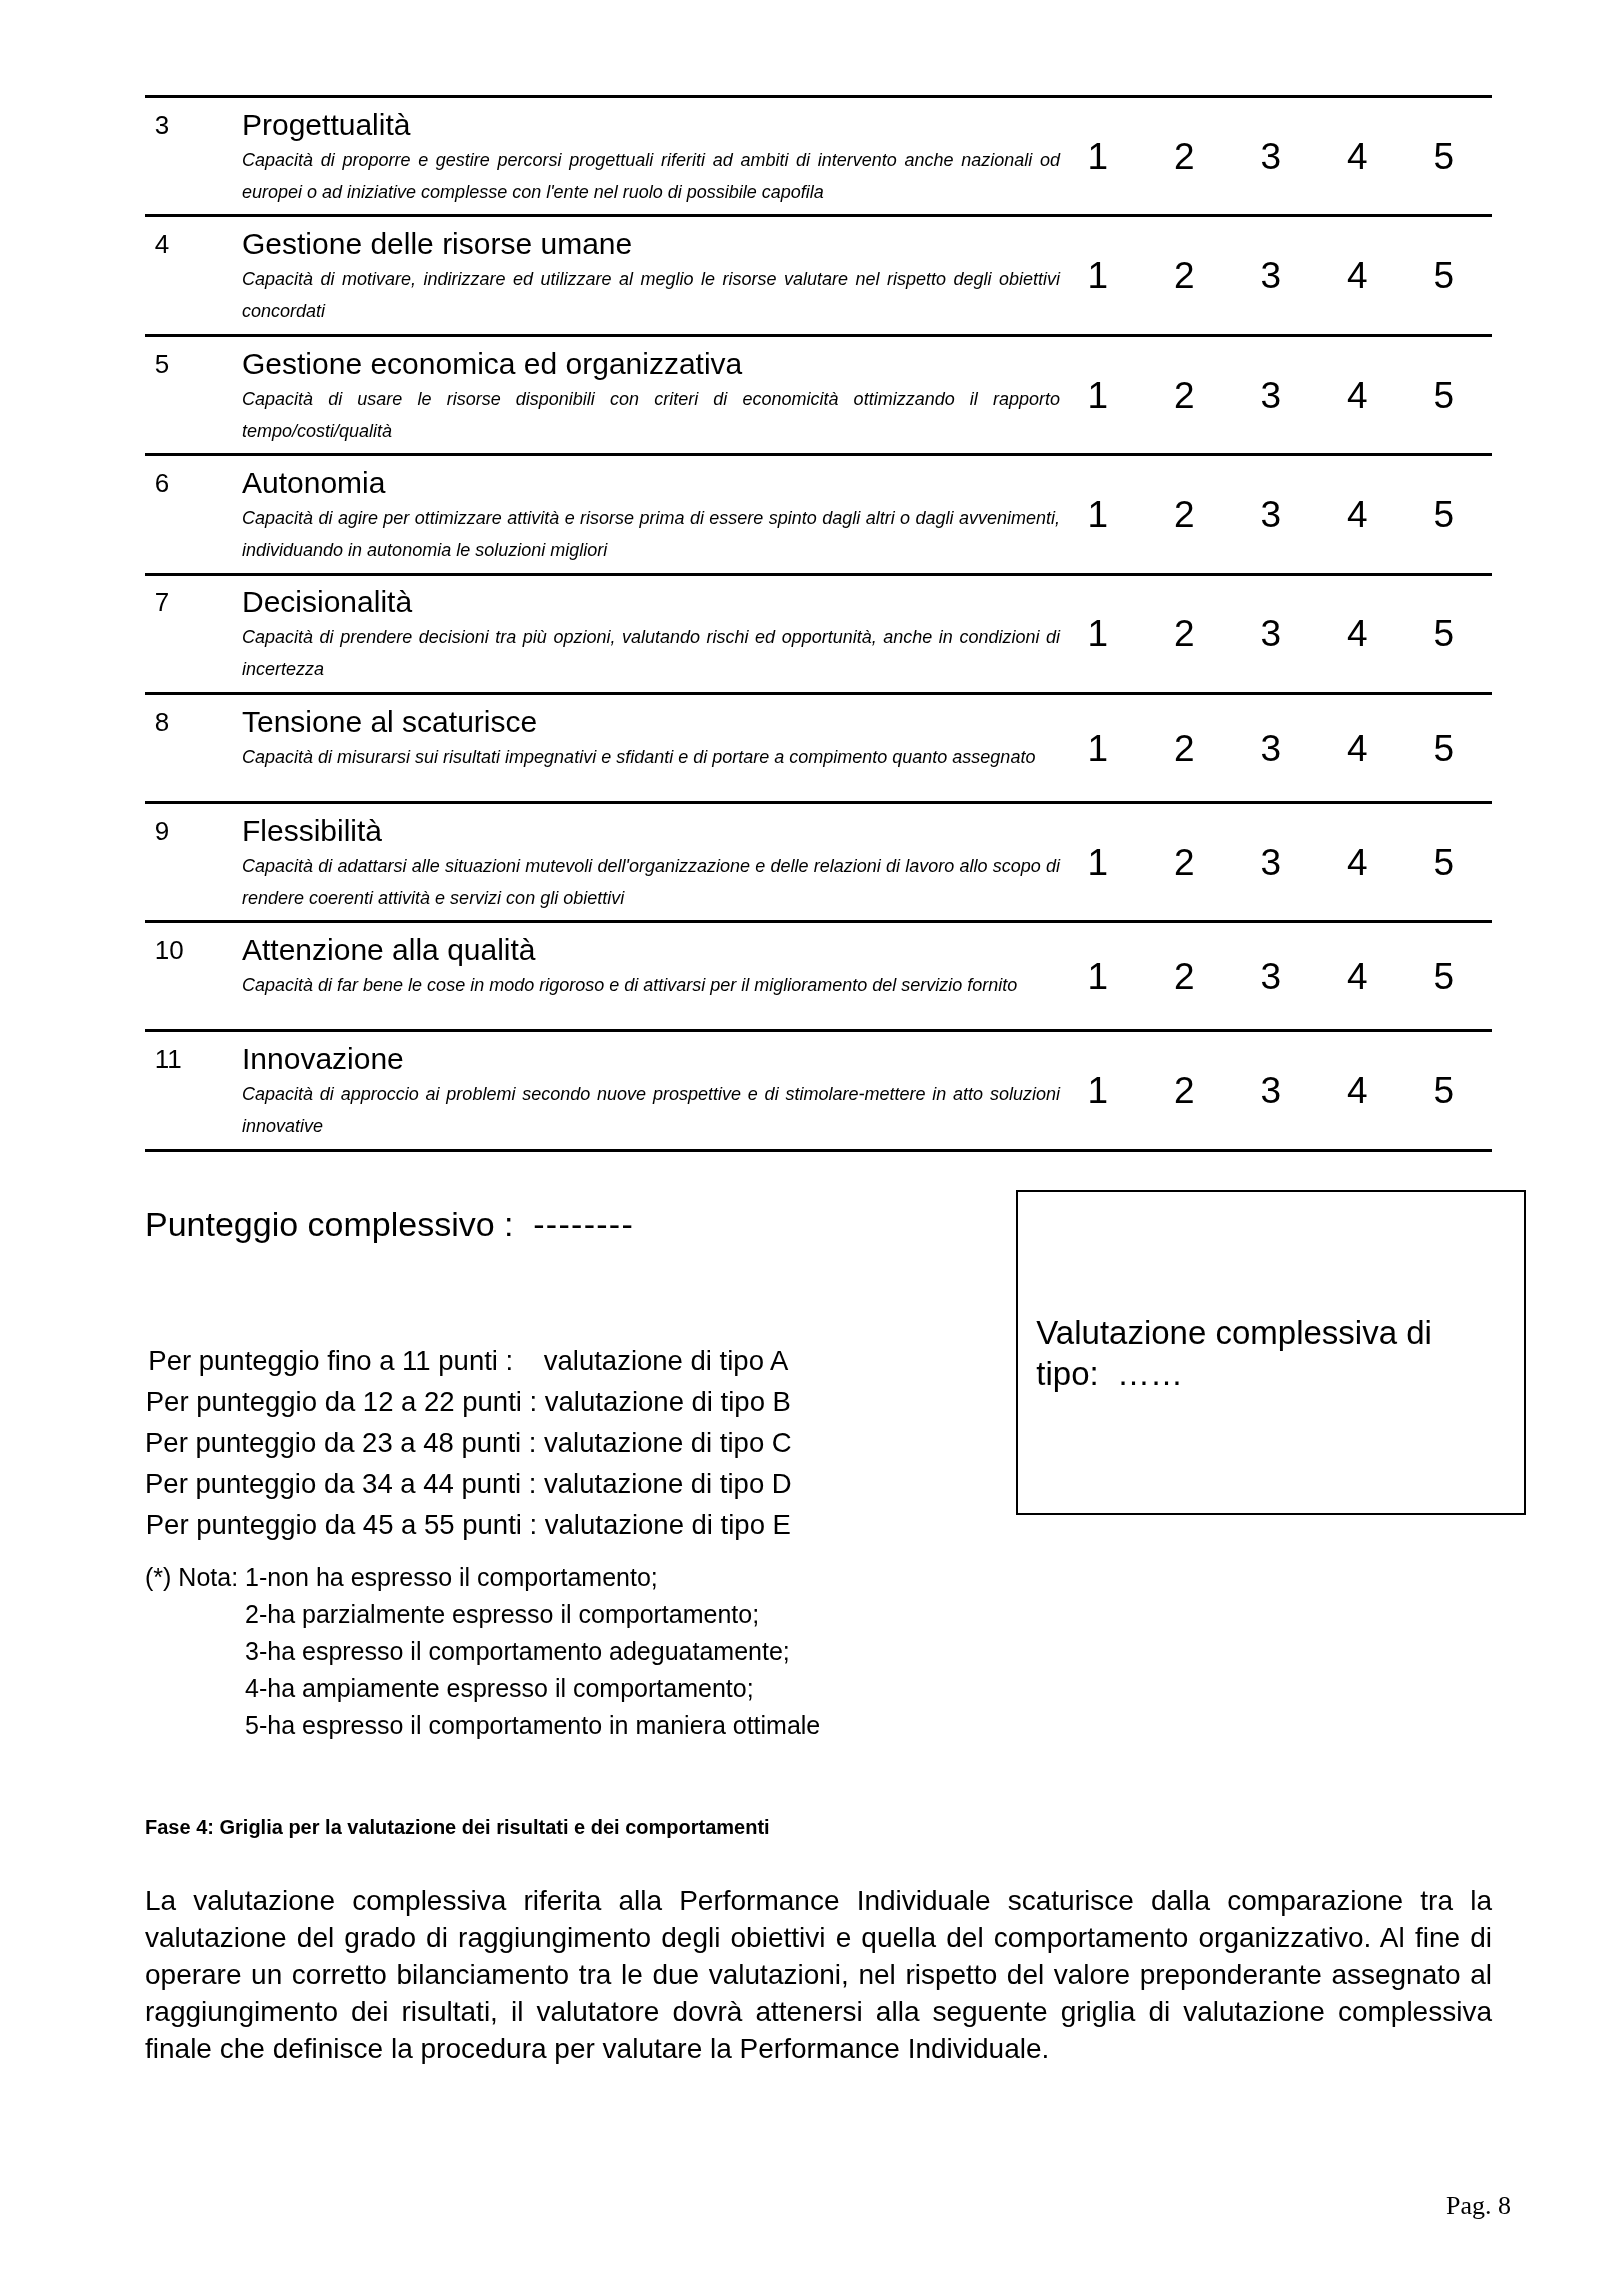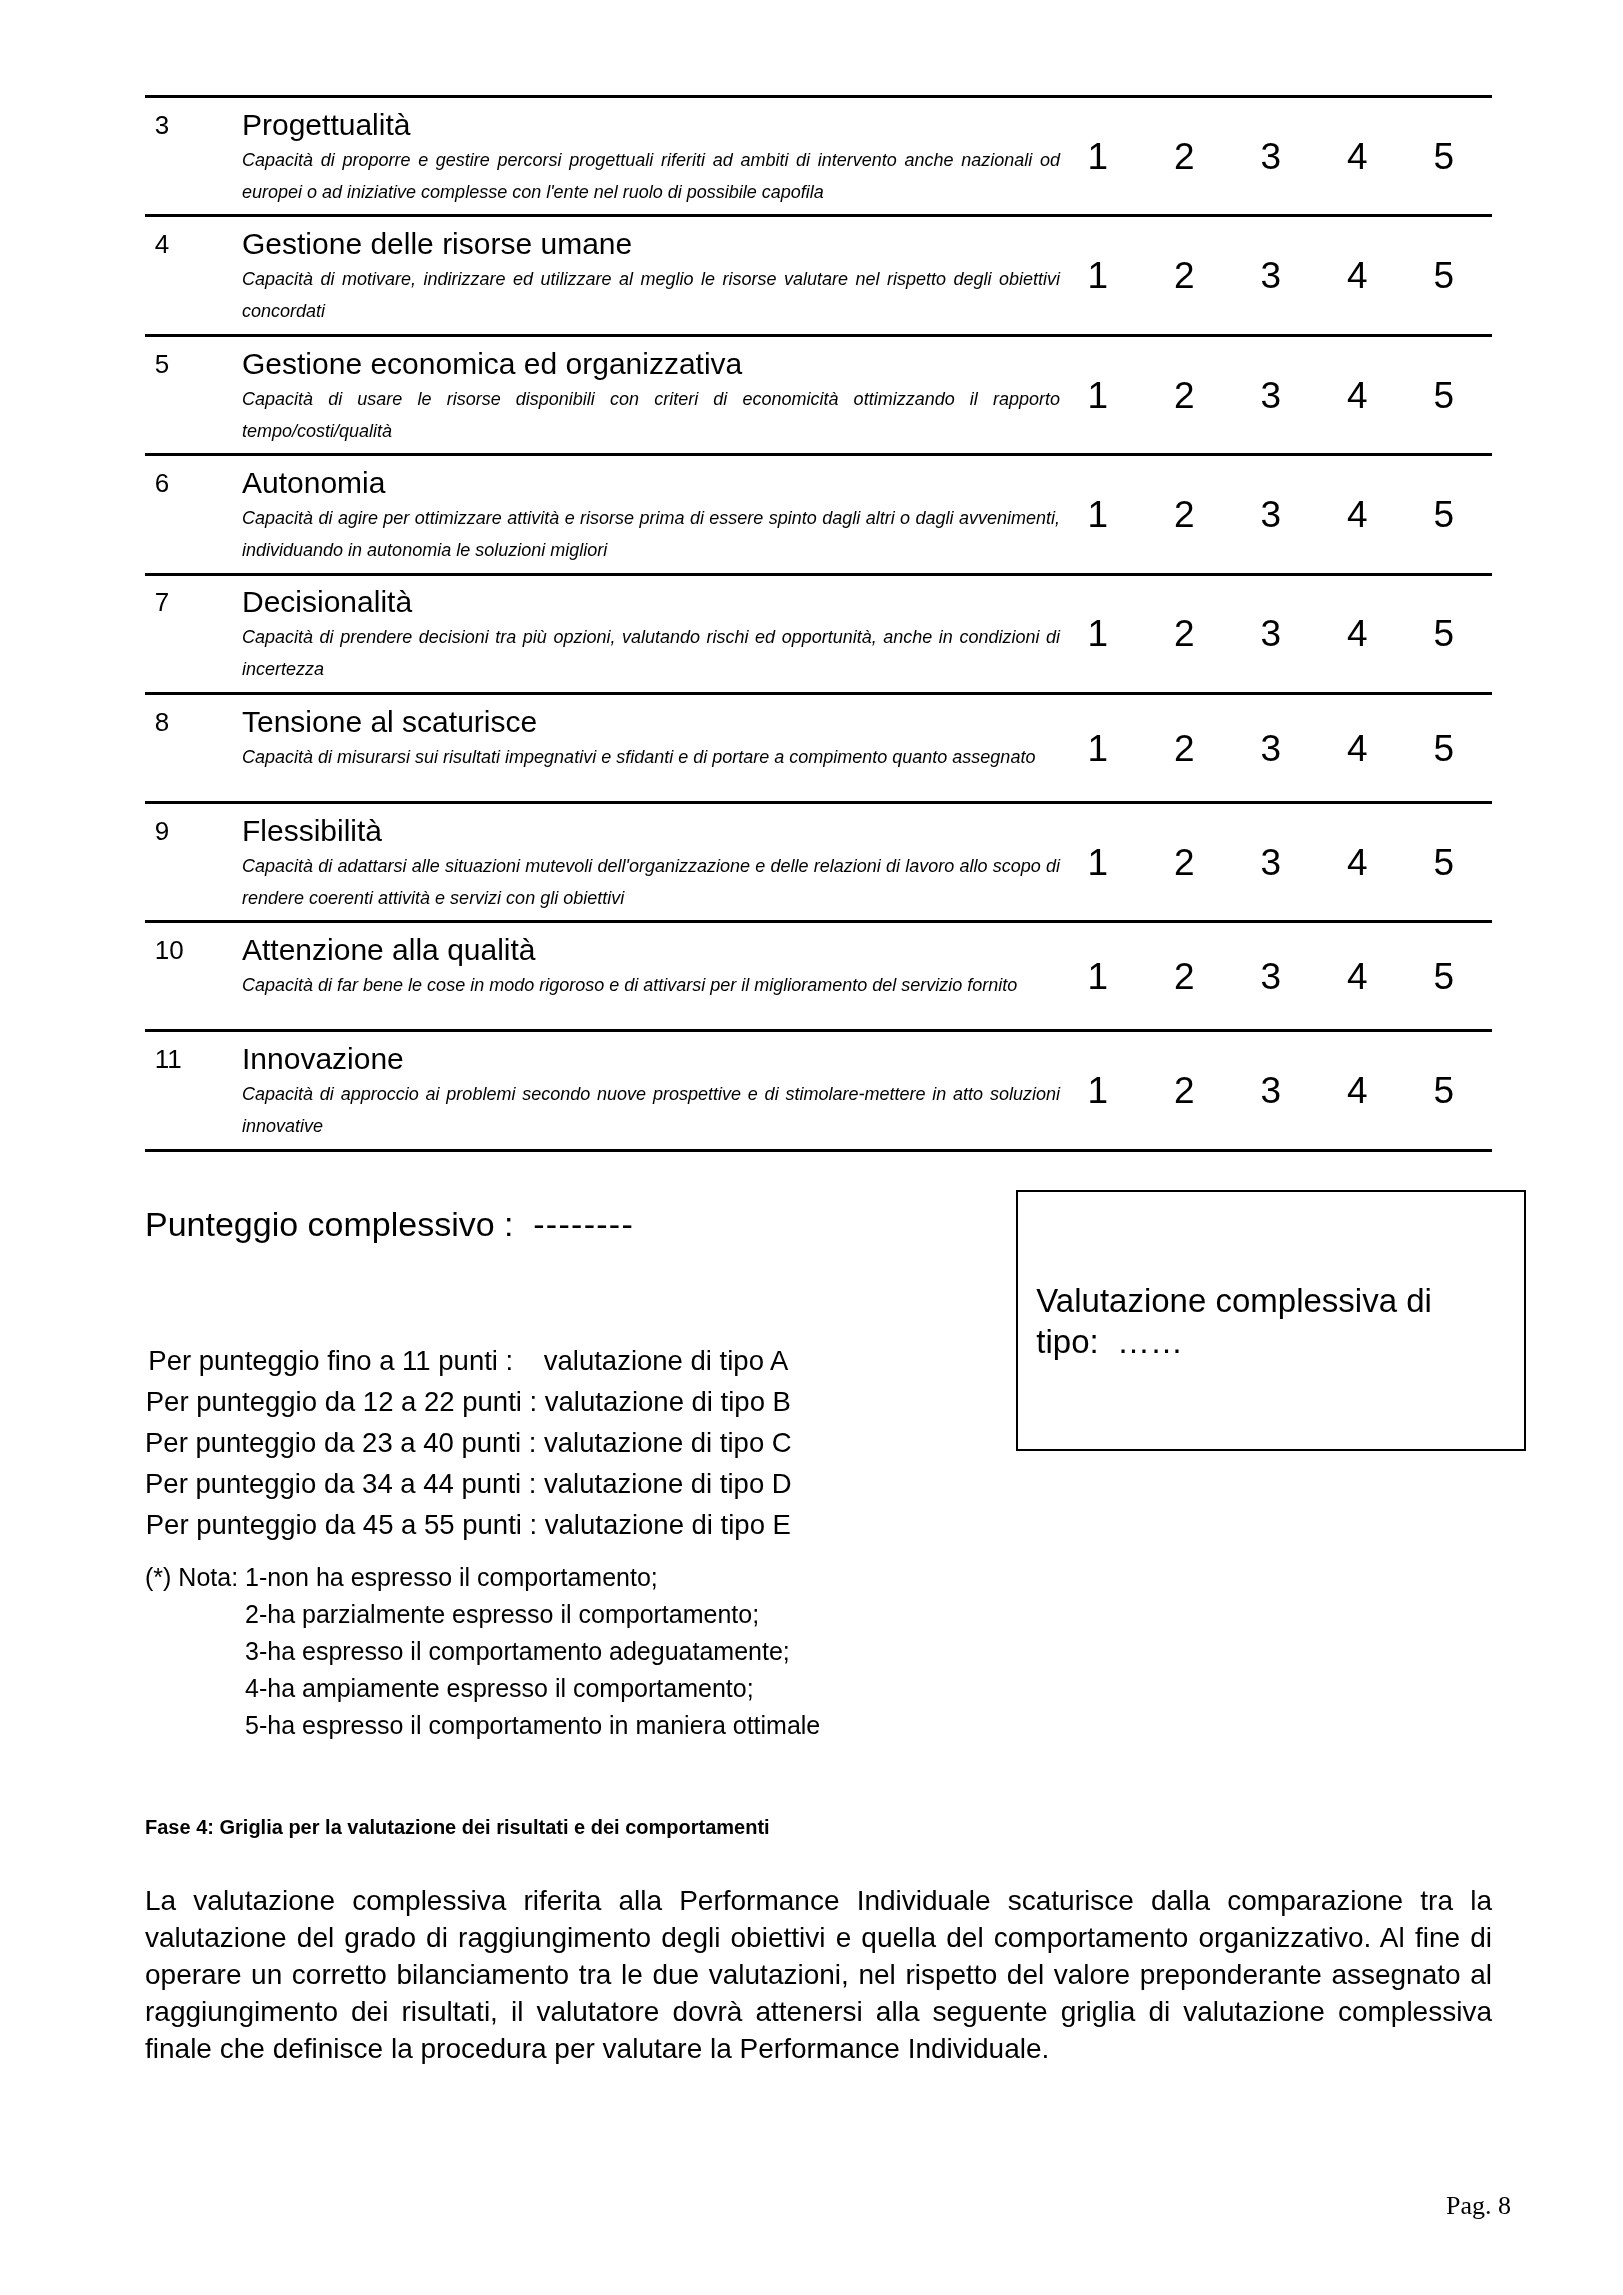--- a/index.html
+++ b/index.html
@@ -47,21 +47,21 @@
   
   .score-line{
     position:absolute;left:145px;top:1203px;
     font-size:34px;line-height:42px;
     white-space:pre;
   }
   .score-line .dashes{margin-left:19.6px;letter-spacing:1.3px;}
   
   .type-box{
     position:absolute;left:1016px;top:1190px;
-    width:510px;height:261px;
+    width:510px;height:325px;
     border:2.6px solid #000;
     box-sizing:border-box;
     display:flex;flex-direction:column;justify-content:center;
     padding:0 13px 0 18.3px;
   }
   .type-box .tb-line{font-size:33px;line-height:41px;white-space:pre;}
   
   .ranges{
     position:absolute;left:145px;top:1340px;
     font-size:27.5px;line-height:41px;text-align:center;
@@ -236,21 +236,21 @@
   <div class="score-line"><span>Punteggio complessivo :</span><span class="dashes">--------</span></div>
 
   <div class="type-box">
     <div class="tb-line">Valutazione complessiva di</div>
     <div class="tb-line">tipo:  ……</div>
   </div>
 
   <div class="ranges">
     <div class="range-line">Per punteggio fino a 11 punti :    valutazione di tipo A</div>
     <div class="range-line">Per punteggio da 12 a 22 punti : valutazione di tipo B</div>
-    <div class="range-line">Per punteggio da 23 a 40 punti : valutazione di tipo C</div>
+    <div class="range-line">Per punteggio da 23 a 48 punti : valutazione di tipo C</div>
     <div class="range-line">Per punteggio da 34 a 44 punti : valutazione di tipo D</div>
     <div class="range-line">Per punteggio da 45 a 55 punti : valutazione di tipo E</div>
   </div>
 
   <div class="note">
     <div>(*) Nota: 1-non ha espresso il comportamento;</div>
     <div class="note-items">
       <div>2-ha parzialmente espresso il comportamento;</div>
       <div>3-ha espresso il comportamento adeguatamente;</div>
       <div>4-ha ampiamente espresso il comportamento;</div>

